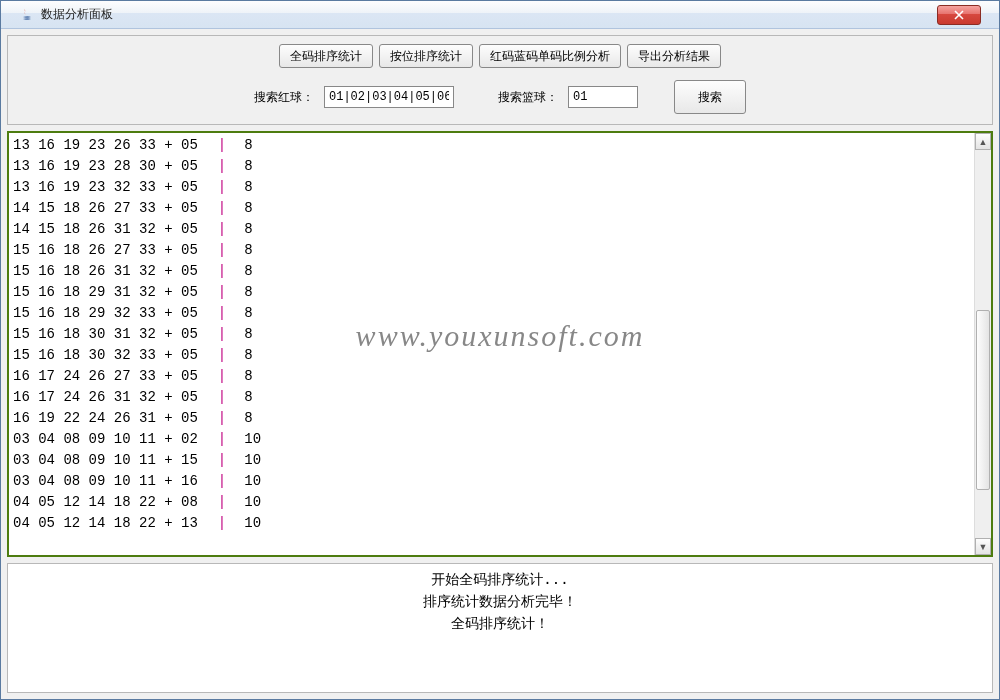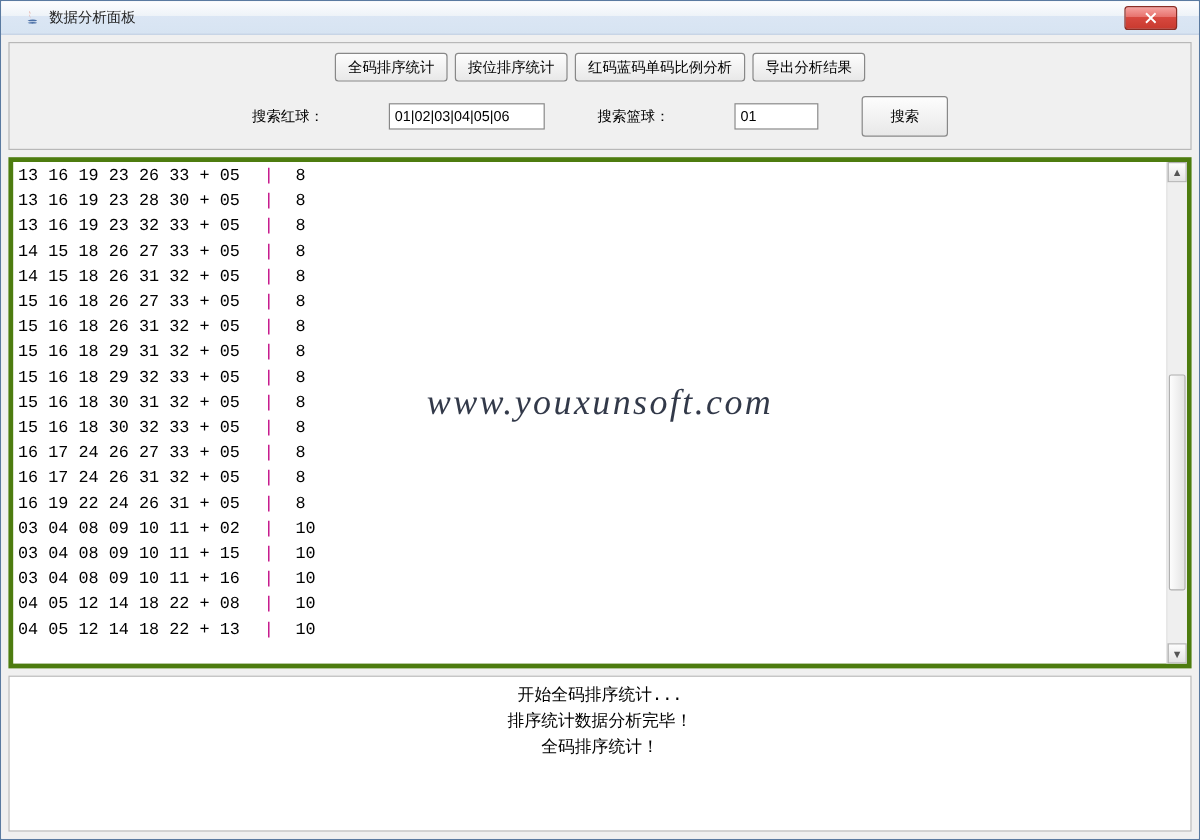--- a/index.html
+++ b/index.html
@@ -90,28 +90,27 @@
     font-family: inherit;
   }
   .btn.wide { padding: 0 10px; }
   .lbl { font-size: 12px; color: #000; }
   .txt {
     height: 22px;
     border: 1px solid #888;
     background: #fff;
     padding: 2px 4px;
     font-size: 12px;
-    font-family: Liberation Sans, sans-serif;
-    margin-left: 44px;
+    font-family: Liberation Mono, monospace;
   }
   .txt.red { width: 130px; }
   .txt.blue { width: 70px; }
   .main-list {
     flex: 1;
-    border: 4px solid #4d7c0f;
+    border: 2px solid #4d7c0f;
     background: #fff;
     position: relative;
     overflow: hidden;
     min-height: 0;
   }
   .list-inner {
     padding: 2px 4px;
     font-family: "SimSun", "Courier New", monospace;
     font-size: 14px;
     line-height: 21px;
@@ -156,21 +155,21 @@
     overflow: hidden;
     text-align: center;
   }
   .watermark {
     position: absolute;
     left: 50%; top: 48%;
     transform: translate(-50%,-50%);
     font-family: "Times New Roman", serif;
     font-style: italic;
     font-size: 30px;
-    color: #0f172a;
+    color: #737373;
     opacity: 0.85;
     letter-spacing: 2px;
     pointer-events: none;
     white-space: nowrap;
   }
 </style>
 </head>
 <body>
 
 <div class="window">

